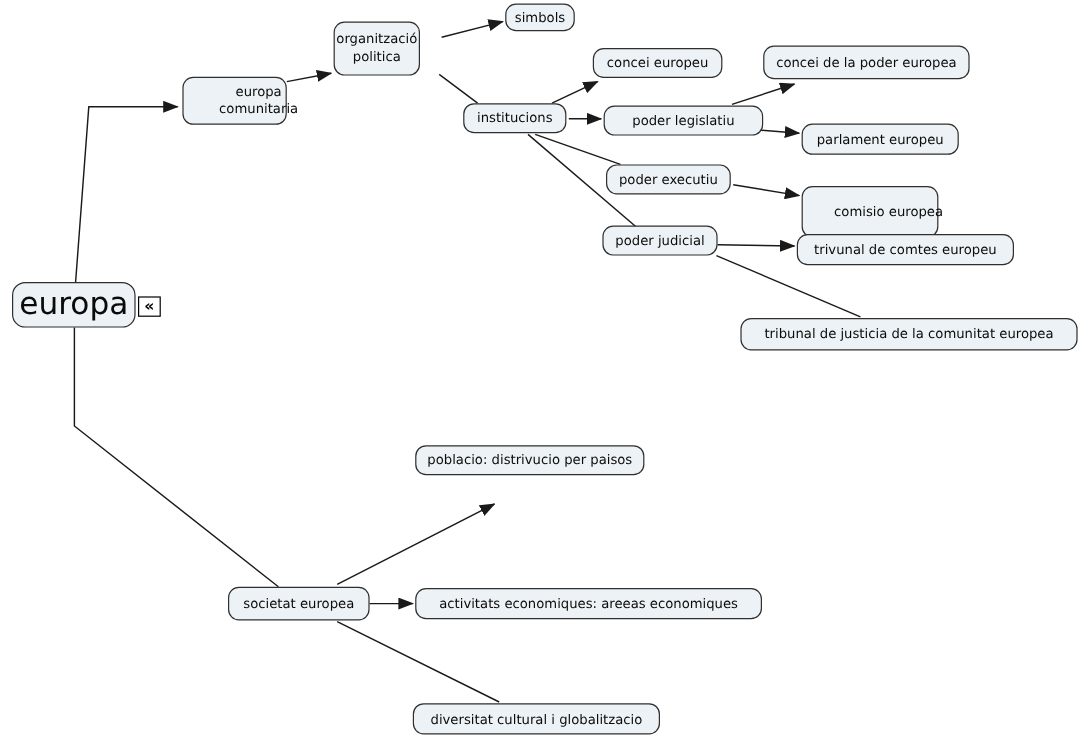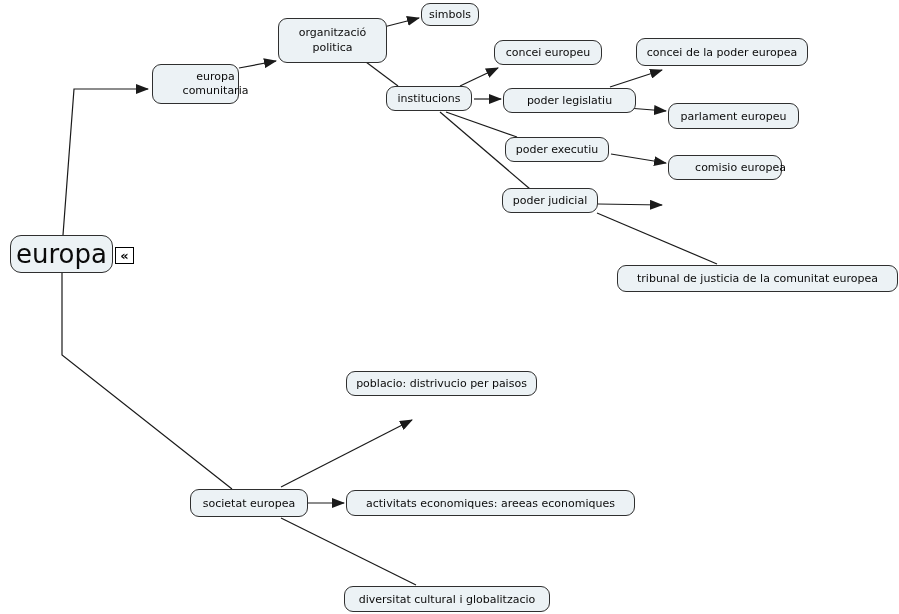--- a/index.html
+++ b/index.html
@@ -90,40 +90,41 @@
     <line x1="308" y1="503" x2="344" y2="503" marker-end="url(#arrow)"></line>
     <line x1="281" y1="518" x2="416" y2="585"></line>
   </svg>
 
   <div class="node big" style="left:10px; top:235px; width:103px; height:38px;">europa</div>
 
   <div class="collapse-toggle">«</div>
 
   <div class="node wrap" style="left:152px; top:64px; width:87px; height:40px;padding-left:46px;">europa comunitaria</div>
 
-  <div class="node wrap" style="left:278px; top:18px; width:109px; height:45px;">organització politica</div>
+  <div class="node wrap" style="left:278px; top:18px; width:72px; height:45px;">organització politica</div>
 
   <div class="node" style="left:421px; top:3px; width:58px; height:23px;">simbols</div>
 
   <div class="node" style="left:386px; top:86px; width:86px; height:25px;">institucions</div>
 
   <div class="node" style="left:494px; top:40px; width:108px; height:25px;">concei europeu</div>
 
   <div class="node" style="left:636px; top:38px; width:172px; height:28px;">concei de la poder europea</div>
 
   <div class="node" style="left:503px; top:88px; width:133px; height:25px;">poder legislatiu</div>
 
   <div class="node" style="left:668px; top:103px; width:131px; height:26px;">parlament europeu</div>
 
   <div class="node" style="left:505px; top:137px; width:104px; height:25px;">poder executiu</div>
 
-  <div class="node" style="left:668px; top:155px; width:114px; height:25px;padding-left:37px;">comisio europea</div>
+  <div class="node" style="left:668px; top:155px; width:114px; height:43px;padding-left:37px;">comisio europea</div>
 
   <div class="node" style="left:502px; top:188px; width:96px; height:25px;">poder judicial</div>
 
+  <div class="node" style="left:664px; top:195px; width:181px; height:26px;">trivunal de comtes europeu</div>
 
   <div class="node" style="left:617px; top:265px; width:281px; height:27px;">tribunal de justicia de la comunitat europea</div>
 
   <div class="node" style="left:190px; top:489px; width:118px; height:28px;">societat europea</div>
 
   <div class="node" style="left:346px; top:371px; width:191px; height:25px;">poblacio: distrivucio per paisos</div>
 
   <div class="node" style="left:346px; top:490px; width:289px; height:26px;">activitats economiques: areeas economiques</div>
 
   <div class="node" style="left:344px; top:586px; width:206px; height:26px;">diversitat cultural i globalitzacio</div>

